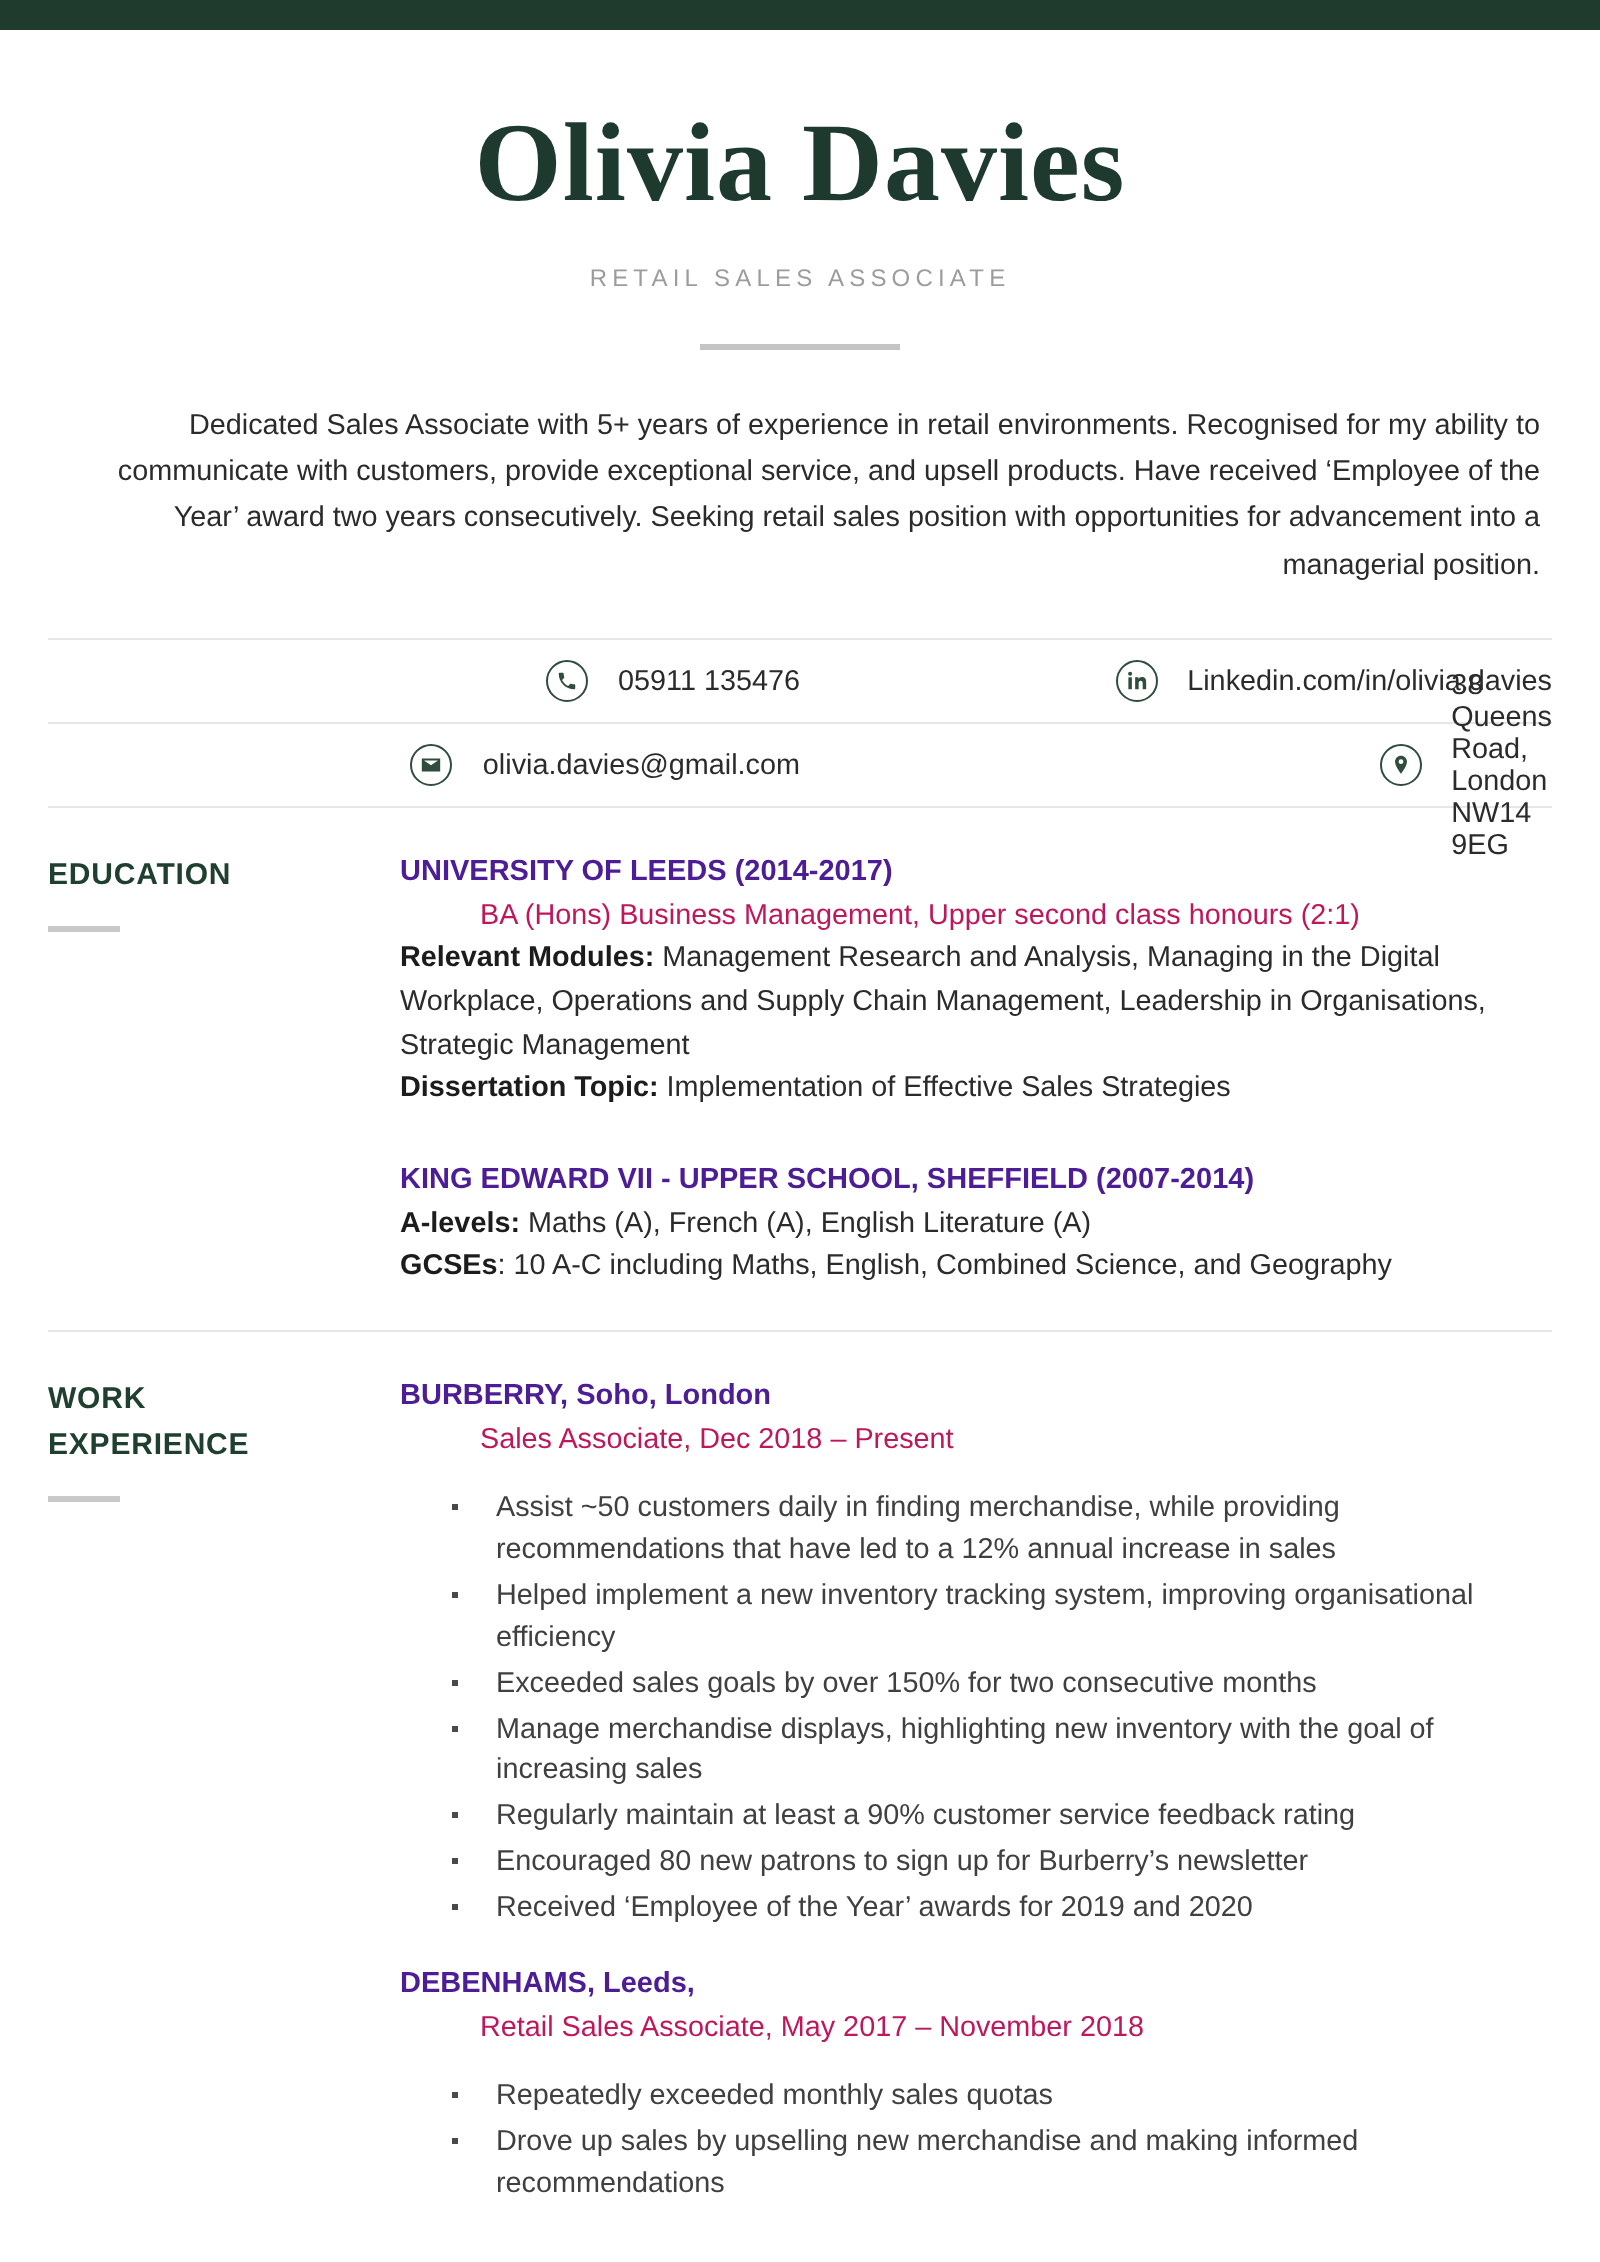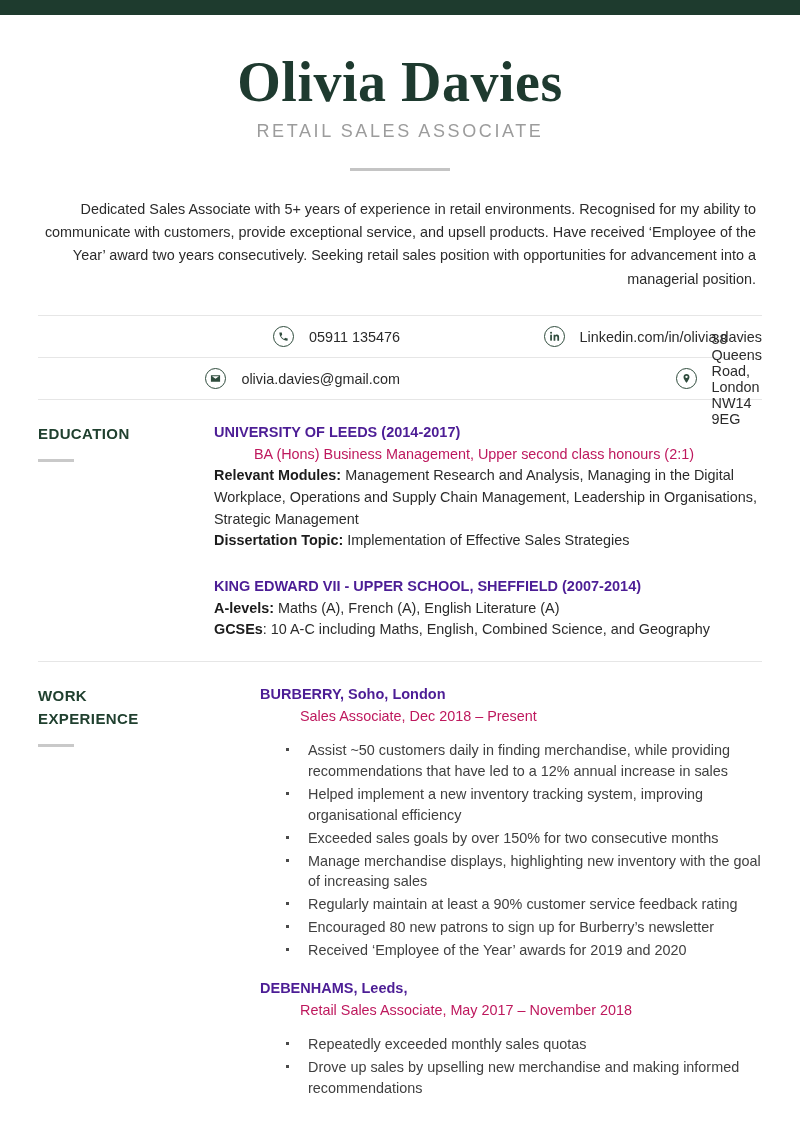--- a/index.html
+++ b/index.html
@@ -12,39 +12,39 @@
     color: #2b2b2b;
     overflow: hidden;
   }
 
   .topbar {
     height: 15px;
     width: 100%;
     background: #1e3b2e;
   }
 
-  .page { padding: 0 38px; }
+  .page { padding: 0 24px; }
 
   
   .name {
     text-align: center;
     font-family: "Liberation Serif", serif;
     font-weight: bold;
     font-size: 56px;
     line-height: 1.05;
     color: #1e3a2f;
     margin-top: 38px;
     letter-spacing: 0.5px;
   }
   .subtitle {
     text-align: center;
-    font-size: 18px;
+    font-size: 12px;
     letter-spacing: 2.6px;
     color: #9c9c9c;
-    margin-top: 9px;
+    margin-top: 20px;
   }
   .name-rule {
     width: 100px;
     height: 3px;
     background: #c4c4c4;
     margin: 26px auto 0 auto;
   }
 
   .summary {
     text-align: right;
@@ -88,21 +88,21 @@
     margin-left: 15px;
     font-size: 14.4px;
     color: #2b2b2b;
   }
 
   
   .section {
     display: flex;
     padding-top: 22px;
   }
-  .section.bordered { border-top: 1px solid #e6e6e6; margin-top: 18px; gap: 46px; }
+  .section.bordered { border-top: 1px solid #e6e6e6; margin-top: 18px; }
   .section-label-col { width: 176px; flex: 0 0 176px; }
   .section-label {
     font-size: 15px;
     font-weight: bold;
     color: #20402f;
     letter-spacing: 0.4px;
     line-height: 1.55;
   }
   .label-dash {
     width: 36px;

